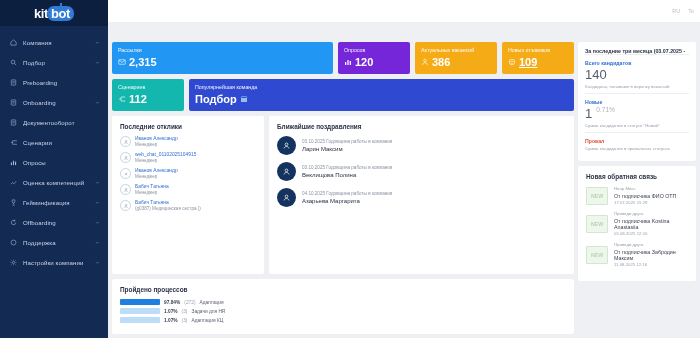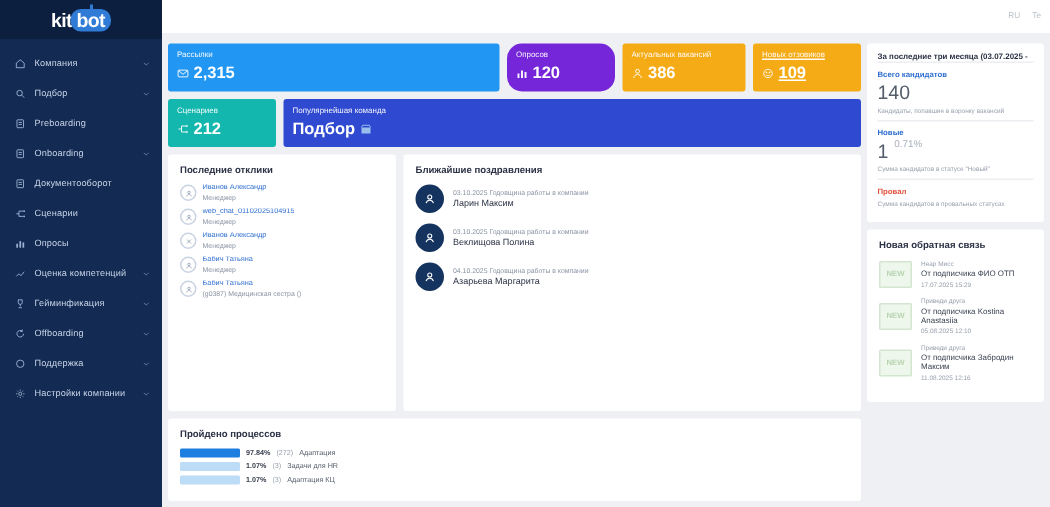--- a/index.html
+++ b/index.html
@@ -54,35 +54,35 @@
 
   
   .main { flex: 1; height: 338px; display: flex; flex-direction: column; background: #eef0f3; }
   .topbar {
     height: 22px; background: #ffffff;
     display: flex; align-items: center; justify-content: flex-end;
     padding-right: 6px; gap: 8px;
   }
   .topbar-link { font-size: 5.5px; color: #b9bfc8; cursor: pointer; }
 
-  .content { flex: 1; display: flex; padding: 7px 4px 4px 4px; gap: 4px; }
+  .content { flex: 1; display: flex; padding: 20px 4px 4px 4px; gap: 4px; }
   .col-left { flex: 1; display: flex; flex-direction: column; gap: 5px; min-width: 0; }
   .col-right { width: 118px; flex: 0 0 118px; display: flex; flex-direction: column; gap: 5px; }
 
   
   .stats-row { display: flex; gap: 5px; }
   .stat {
     flex: 1; border-radius: 2px; padding: 5px 6px 6px 6px;
     color: #ffffff; min-width: 0; cursor: pointer;
   }
   .stat .lbl { font-size: 5.3px; opacity: 0.95; margin-bottom: 3px; white-space: nowrap; overflow: hidden; }
   .stat .val { font-size: 11px; font-weight: bold; display: flex; align-items: center; gap: 3px; }
   .stat .val svg { width: 8px; height: 8px; flex: 0 0 8px; opacity: 0.95; }
   .s-blue   { background: #2196f3; }
-  .s-purple { background: #7526d9; border-radius: 10px; }
+  .s-purple { background: #7526d9; }
   .s-orange { background: #f5ab16; }
   .s-amber  { background: #f5ab16; text-decoration: underline; }
   .s-teal   { background: #13b7ad; }
   .s-red    { background: #f1511b; }
   .s-indigo { background: #2f4ad0; }
   .stat.narrow { flex: 0 0 72px; }
   .stat.mid    { flex: 0 0 82px; }
 
   
   .panel {
@@ -390,21 +390,21 @@
 
         <div class="stats-row">
           <div class="stat s-teal narrow">
             <div class="lbl">Сценариев</div>
             <div class="val">
               <svg viewBox="0 0 16 16" fill="none" stroke="currentColor" stroke-width="1.3">
                   <path d="M2 8h4M6 8V4h6M6 8v4h6"></path>
                   <circle cx="13.2" cy="4" r="1.2" fill="currentColor" stroke="none"></circle>
                   <circle cx="13.2" cy="12" r="1.2" fill="currentColor" stroke="none"></circle>
                 </svg>
-              <span>212</span>
+              <span>112</span>
             </div>
           </div>
           <div class="stat s-indigo">
             <div class="lbl">Популярнейшая команда</div>
             <div class="val">
               <span>Подбор</span>
               <svg viewBox="0 0 16 16" fill="none" stroke="#9fc5f0" stroke-width="1.3">
                   <path d="M2 6h12v8H2z" fill="#9fc5f0" stroke="none"></path>
                   <path d="M2 6l1.5-3h9L14 6"></path>
                 </svg>

